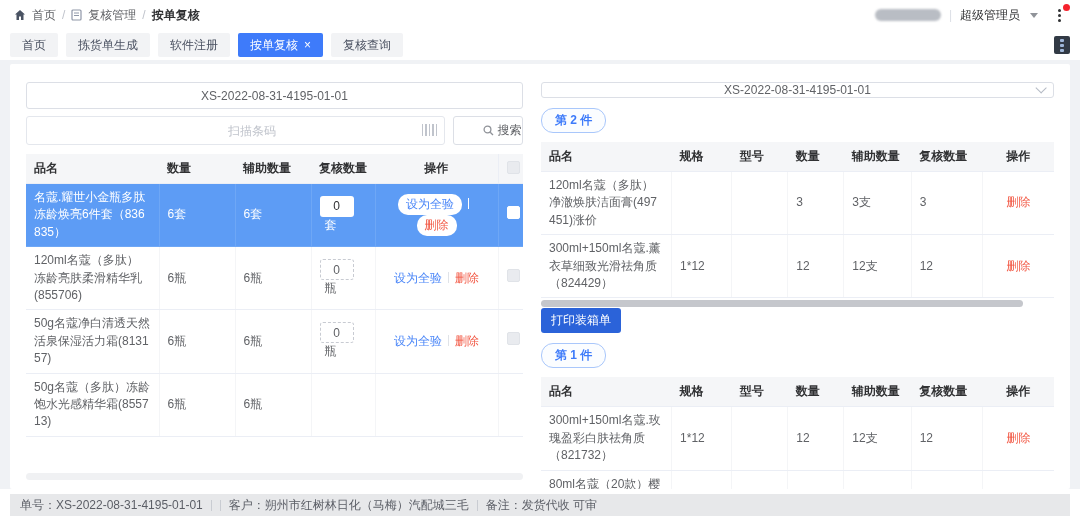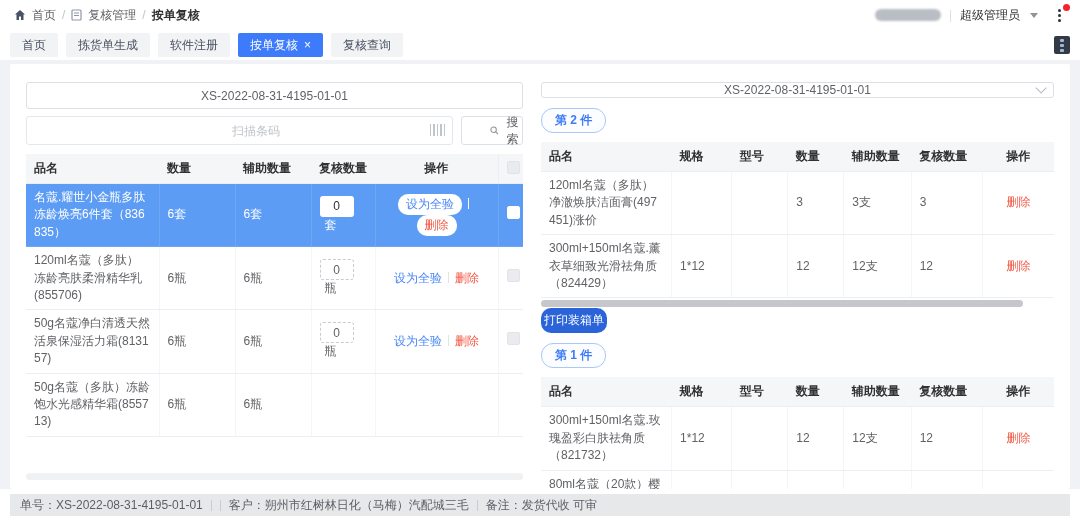--- a/index.html
+++ b/index.html
@@ -44,21 +44,21 @@
     display:flex; align-items:center; justify-content:center; color:#606266; position:relative; cursor:pointer; }
   .select-box .chev { position:absolute; right:10px; width:8px; height:8px; border-right:1.5px solid #b4bac4; border-bottom:1.5px solid #b4bac4; transform:rotate(45deg) translateY(-3px); }
 
   .search-row { display:flex; gap:8px; margin-top:7px; height:29px; }
   .inp-wrap { position:relative; flex:1; }
   .inp-wrap input { width:100%; height:100%; border:1px solid #e4e7ed; border-radius:3px; text-align:center; font-size:12px; color:#606266; outline:none; font-family:inherit;padding-left:33px; }
   .inp-wrap input::placeholder { color:#c0c4cc; }
   .barcode-ic { position:absolute; right:8px; top:8px; display:flex; gap:1.5px; align-items:center; }
   .barcode-ic i { background:#c0c4cc; width:1.5px; height:12px; }
   .barcode-ic i:nth-child(2){width:2.5px;} .barcode-ic i:nth-child(4){width:2.5px;}
-  .search-btn { width:62px; border:1px solid #dcdfe6; border-radius:3px; background:#fff; display:flex; align-items:center; justify-content:center; gap:4px; color:#606266; font-size:12px; cursor:pointer; font-family:inherit;padding-left:28px; }
+  .search-btn { width:70px; border:1px solid #dcdfe6; border-radius:3px; background:#fff; display:flex; align-items:center; justify-content:center; gap:4px; color:#606266; font-size:12px; cursor:pointer; font-family:inherit;padding-left:28px; }
 
   
   table { border-collapse:collapse; width:100%; table-layout:fixed; margin-top:9px; }
   th { background:#f5f6f8; color:#303133; font-weight:bold; text-align:left; padding:6px 8px; font-size:12px; border-bottom:1px solid #ebeef5; }
   td { padding:5px 8px; border-bottom:1px solid #ebeef5; border-right:1px solid #f4f5f7; color:#606266; line-height:1.45; word-break:break-all; }
   td:last-child { border-right:none; }
   th.c-op, td.c-op { text-align:center; }
   th.c-chk, td.c-chk { text-align:center; border-left:1px solid #ebeef5; }
   tr.selected td { background:#5d9cf5; color:#fff; border-color:#6ea7f6; }
   .chk { display:inline-block; width:13px; height:13px; border-radius:2px; background:#e9ebef; border:1px solid #e0e3e8; }
@@ -71,21 +71,21 @@
   .op-sep { display:inline-block; width:1px; height:11px; background:#e0e3e8; margin:0 6px; vertical-align:-1px; }
   tr.selected .op-sep { background:#fff; }
   .pill-btn { display:inline-block; background:#fff; border-radius:10px; padding:2px 8px; cursor:pointer; }
 
   .empty-strip { height:34px; border-bottom:none; }
   .hscroll { height:7px; background:#f0f1f3; border-radius:4px; margin-top:2px; position:relative; }
   .hscroll .thumb { position:absolute; left:0; top:0; height:7px; background:#c5c7cc; border-radius:4px; cursor:pointer; }
 
   
   .badge { display:inline-flex; align-self:flex-start; align-items:center; margin-top:10px; padding:3px 13px; border:1px solid #a9c7fb; border-radius:12px; color:#3e7bfa; background:#fbfdff; font-weight:bold; }
-  .print-btn { align-self:flex-start; margin-top:8px; background:#2b63d9; color:#fff; border:none; border-radius:10px; padding:4px 3px; font-size:12px; cursor:pointer; font-family:Liberation Serif, serif; }
+  .print-btn { align-self:flex-start; margin-top:8px; background:#2b63d9; color:#fff; border:none; border-radius:3px; padding:4px 10px; font-size:12px; cursor:pointer; font-family:Liberation Serif, serif; }
 
   
   .statusbar { height:22px; margin:5px 10px 7px; background:#e7e8ea; display:flex; align-items:center; padding:0 10px; gap:8px; color:#5b5e66; flex:none; white-space:nowrap; overflow:hidden; }
   .sb-sep { width:1px; height:11px; background:#c9ccd2; }
 </style>
 </head>
 <body>
 
 <div class="topbar">
   <div class="crumbs">

